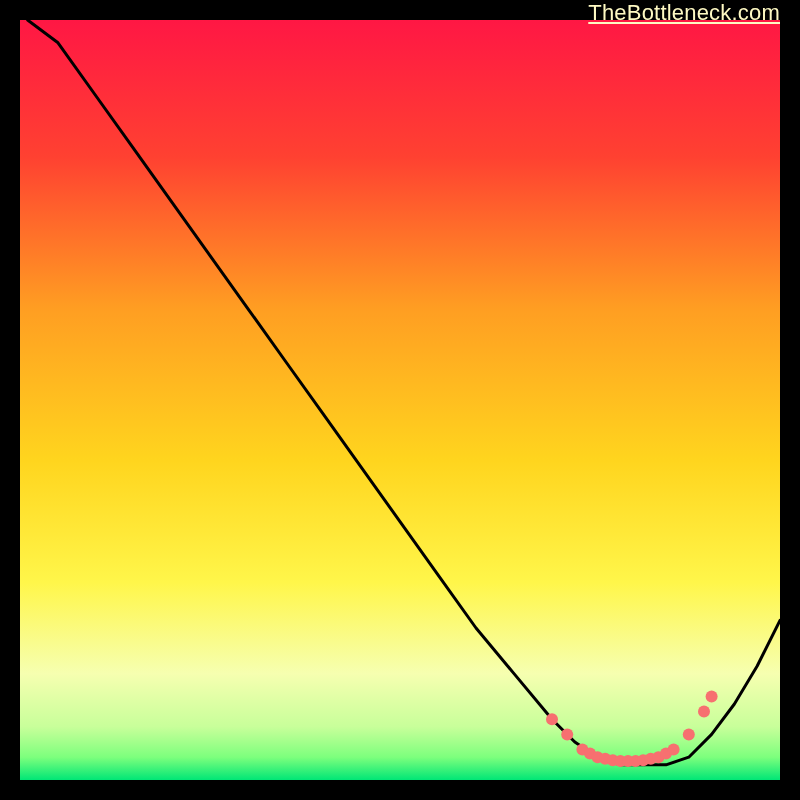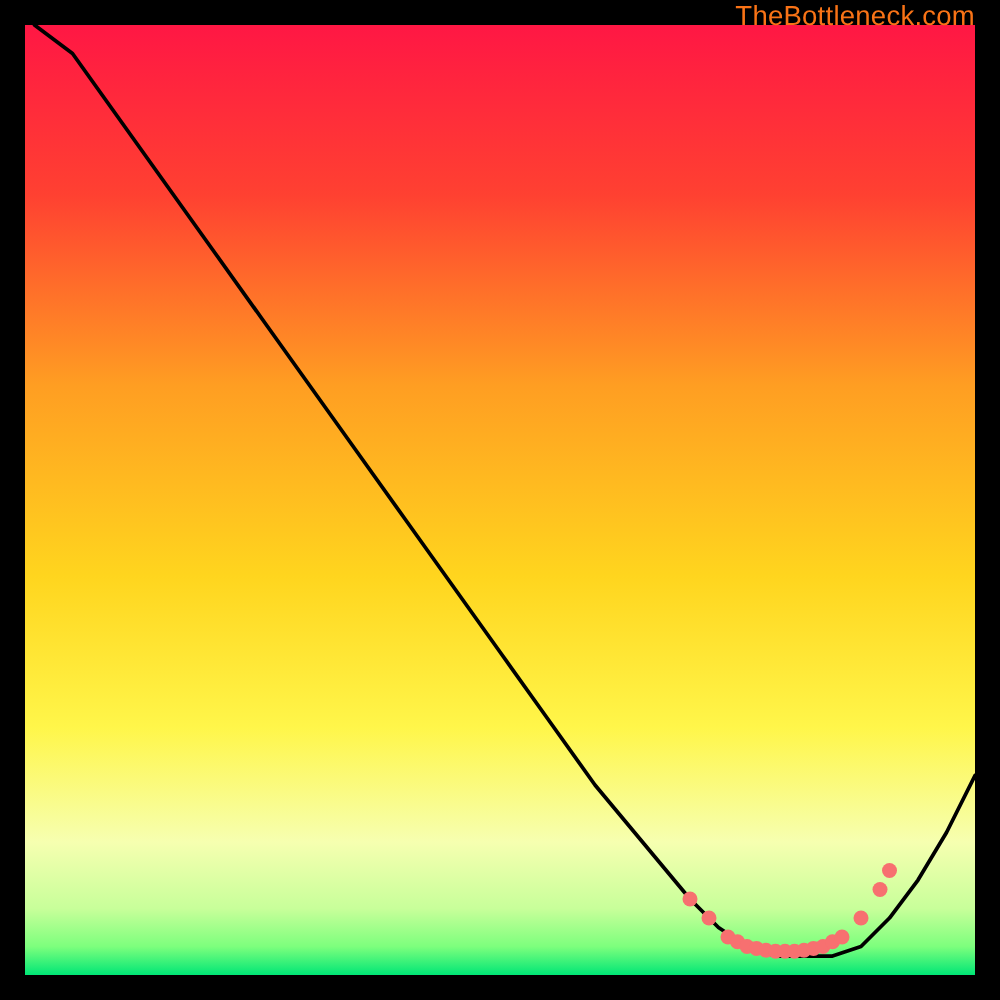--- a/index.html
+++ b/index.html
@@ -21,25 +21,26 @@
     position: absolute;
     left: 20px;
     top: 20px;
     width: 760px;
     height: 760px;
   }
   .watermark {
     position: absolute;
     top: 0px;
     right: 20px;
-    color: #f97316;
+    color: #fef9c3;
     font-size: 22px;
     font-weight: 500;
     z-index: 10;
     letter-spacing: 0.2px;
+    text-decoration: underline;
   }
 </style>
 </head>
 <body>
 
 <div class="outer">
   <div class="watermark">TheBottleneck.com</div>
   <svg class="plot-area" viewBox="0 0 760 760" preserveAspectRatio="none">
     <defs>
       <linearGradient id="bg-grad" x1="0" y1="0" x2="0" y2="1">

